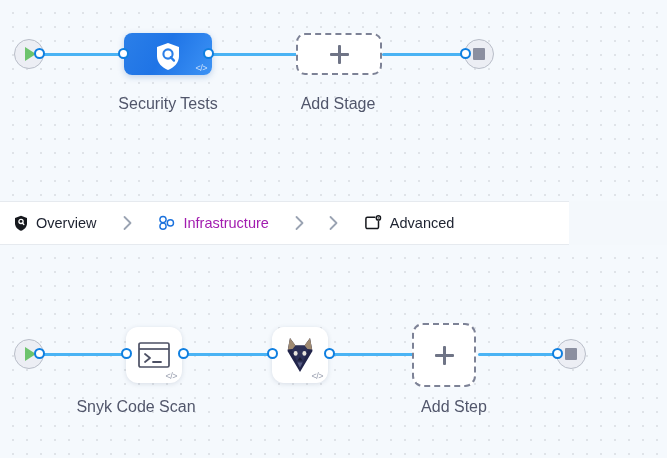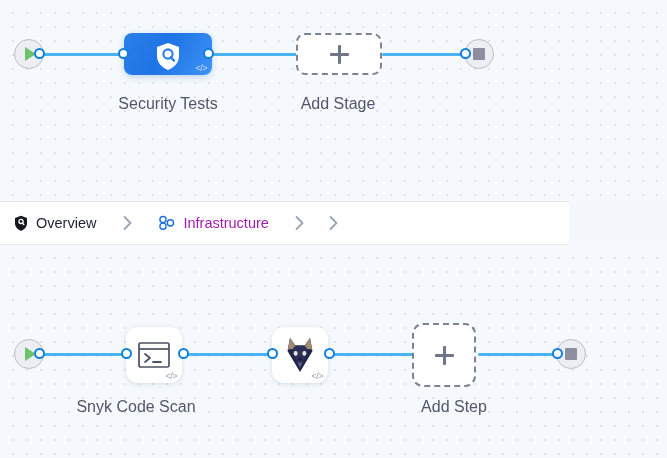--- a/index.html
+++ b/index.html
@@ -189,20 +189,30 @@
       </svg>
   </span>
 
 
   <span class="nav-sep">
     <svg width="11" height="16" viewBox="0 0 11 16">
         <polyline points="2.5,2 8.5,8 2.5,14" fill="none" stroke="#9aa3b2" stroke-width="1.8" stroke-linecap="round" stroke-linejoin="round"></polyline>
       </svg>
   </span>
 
+  <div class="nav-tab">
+    <span class="nav-icon">
+      <svg width="17" height="16" viewBox="0 0 17 16">
+        <path d="M9.8 2.2 H2.4 a1.5 1.5 0 0 0 -1.5 1.5 v8.4 a1.5 1.5 0 0 0 1.5 1.5 h9.6 a1.5 1.5 0 0 0 1.5 -1.5 V6.4" fill="none" stroke="#16181d" stroke-width="1.5" stroke-linecap="round"></path>
+        <circle cx="13.4" cy="2.9" r="2.1" fill="none" stroke="#16181d" stroke-width="1.5"></circle>
+        <circle cx="13.4" cy="2.9" r="0.7" fill="#16181d"></circle>
+      </svg>
+    </span>
+    <span class="nav-label">Advanced</span>
+  </div>
 </div>
 
 <div class="canvas" id="canvas-bottom">
 
   <div class="line" style="left:38px; top:108px; width:90px;"></div>
   <div class="line" style="left:184px; top:108px; width:90px;"></div>
   <div class="line" style="left:330px; top:108px; width:84px;"></div>
   <div class="line" style="left:478px; top:108px; width:84px;"></div>
 
   <div class="endcap" style="left:14px; top:94px;">

